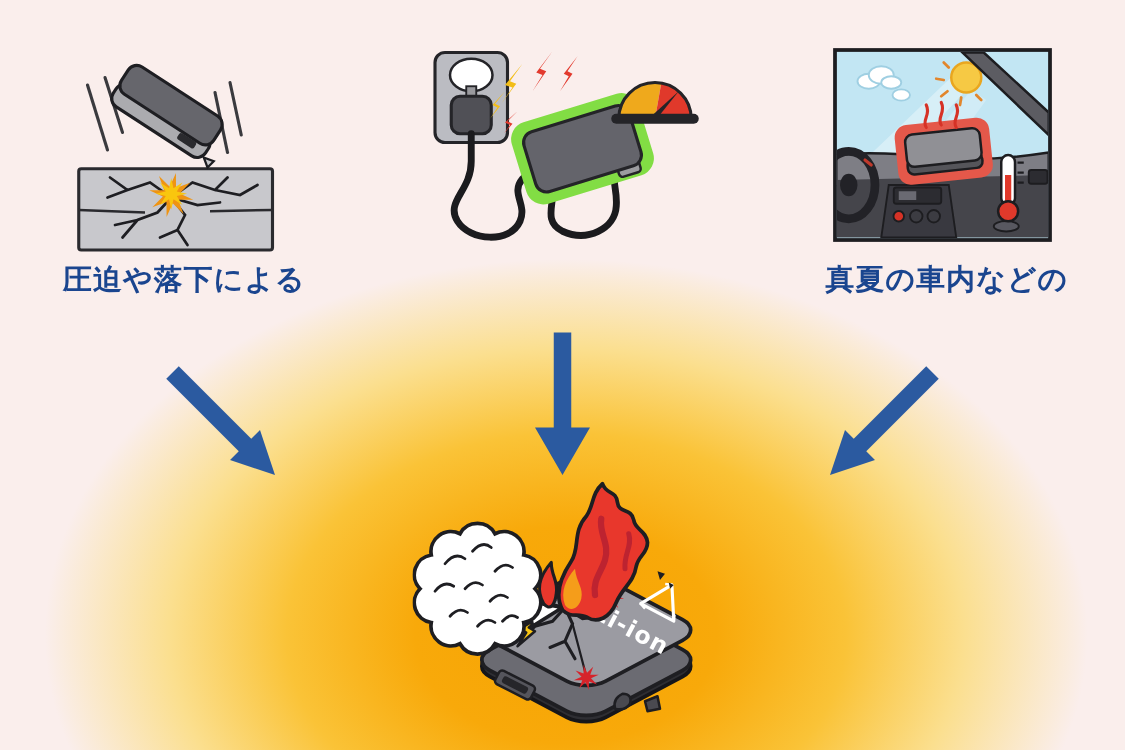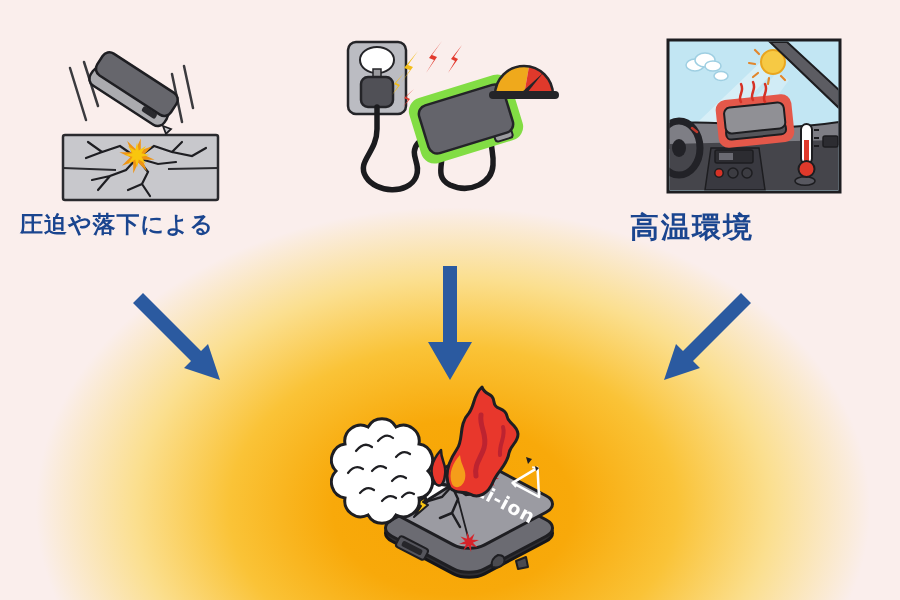--- a/index.html
+++ b/index.html
@@ -4,21 +4,21 @@
 <style>
   html,body{margin:0;padding:0;}
   .canvas{
     position:relative;width:900px;height:600px;overflow:hidden;
     font-family:"DejaVu Sans",sans-serif;
     background-color:#faeeec;
     background-image:radial-gradient(ellipse 430px 310px at 453px 508px,
       #f7a402 0%, #f8a90a 28%, #fac337 52%, #fbdf8f 74%, rgba(250,238,236,0) 97%);
   }
   .abs{position:absolute;}
-  .label{position:absolute;text-align:left;color:#1a458f;font-weight:800;line-height:1.15;}
+  .label{position:absolute;text-align:center;color:#1a458f;font-weight:800;line-height:1.15;}
   .label .small{font-size:23px;letter-spacing:1px;}
   .label .big{font-size:29px;letter-spacing:2px;}
   .lbl-left{left:20px;top:211px;width:255px;}
   .lbl-mid{left:330px;top:219px;width:245px;}
   .lbl-right{left:630px;top:211px;width:255px;}
   svg{display:block;}
 </style>
 </head>
 <body>
 
@@ -143,21 +143,21 @@
         <circle cx="143.5" cy="133" r="8" fill="#e0392b" stroke="#1d1d20" stroke-width="2"></circle>
         <path d="M151,94 h5 M151,102 h5 M151,110 h5" stroke="#1d1d20" stroke-width="1.8"></path>
       </g>
     </g>
   </svg>
 
   <div class="label lbl-left">
     <div class="small">圧迫や落下による</div>
   </div>
   <div class="label lbl-right">
-    <div class="big">高温環境</div>
+    <div class="small">真夏の車内などの</div>
   </div>
 
   <svg class="abs" style="left:128px;top:288px" width="100" height="105" viewBox="0 0 100 105">
     <path d="M5,15 L15,5 L73,63 L80,56 L92,92 L56,80 L63,73 Z" fill="#2b5aa0"></path>
   </svg>
   <svg class="abs" style="left:420px;top:262px" width="60" height="122" viewBox="0 0 60 122">
     <path d="M23,4 L37,4 L37,80 L52,80 L30,118 L8,80 L23,80 Z" fill="#2b5aa0"></path>
   </svg>
   <svg class="abs" style="left:656px;top:288px" width="100" height="105" viewBox="0 0 100 105">
     <path d="M95,15 L85,5 L27,63 L20,56 L8,92 L44,80 L37,73 Z" fill="#2b5aa0"></path>

